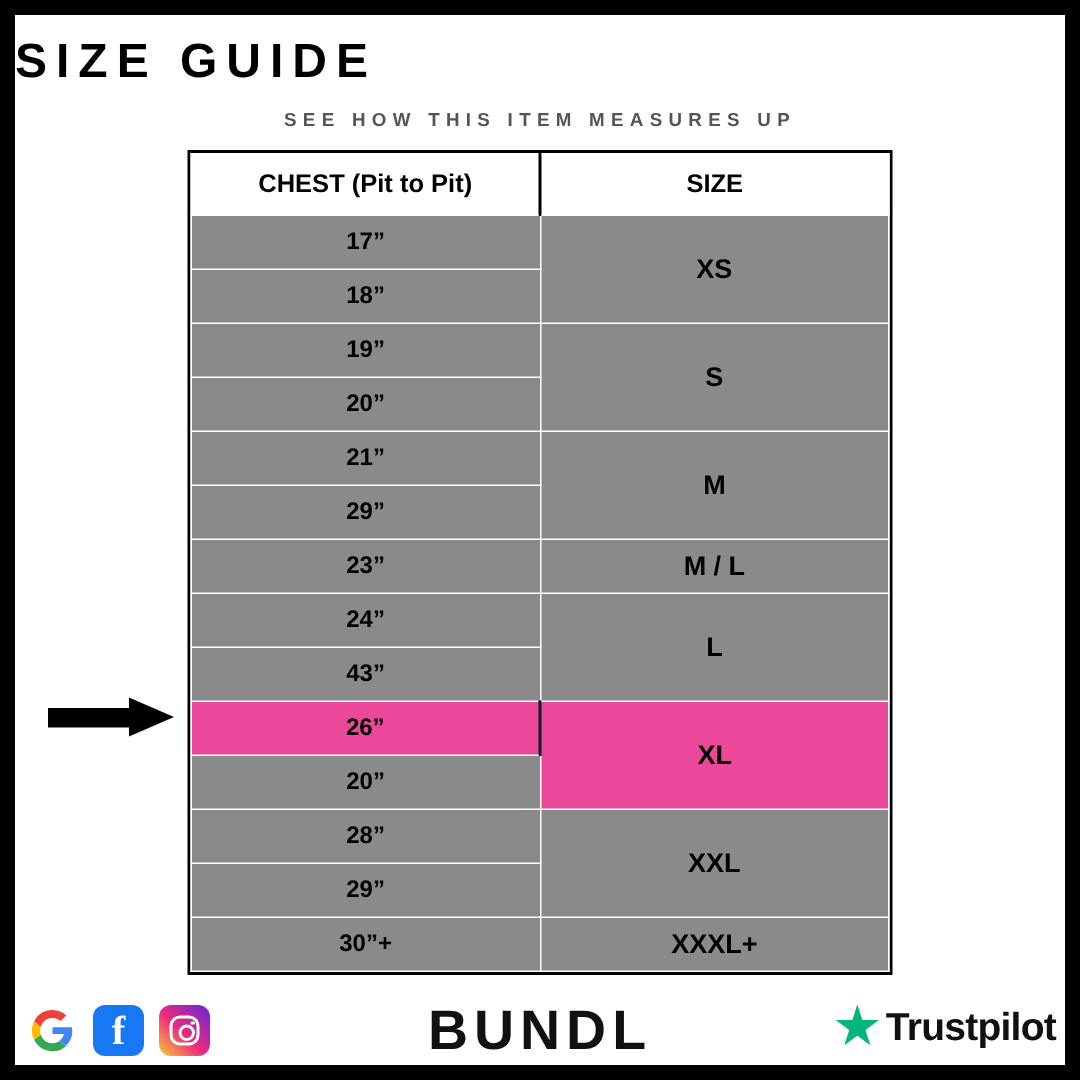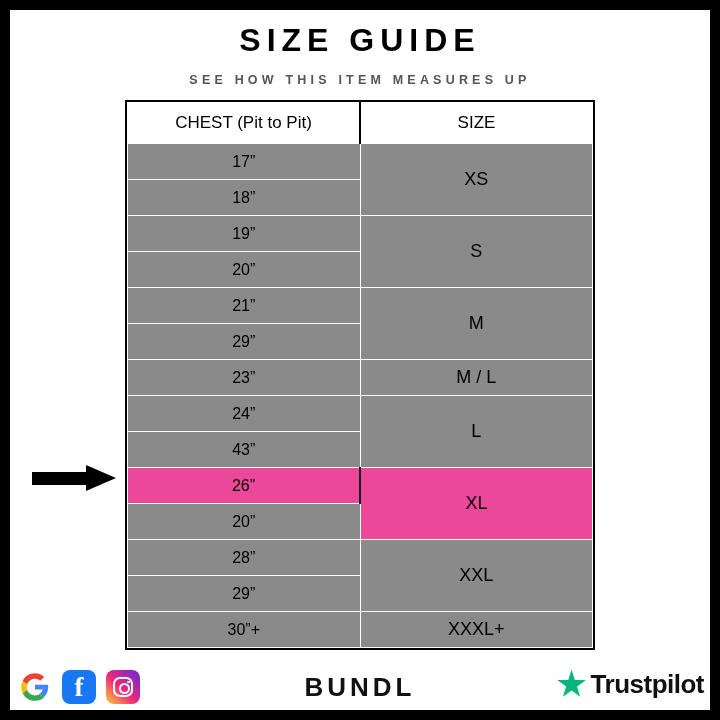--- a/index.html
+++ b/index.html
@@ -24,21 +24,20 @@
   .inner {
     position: relative;
     width: 700px;
     height: 700px;
     box-sizing: border-box;
     padding: 0;
   }
 
   
   .title {
-    text-align: center;
     font-size: 32px;
     font-weight: bold;
     letter-spacing: 6px;
     color: #000000;
     margin-top: 12px;
   }
   .subtitle {
     text-align: center;
     font-size: 12.5px;
     font-weight: bold;
@@ -62,21 +61,21 @@
     width: 100%;
     table-layout: fixed;
   }
   table.size-table td,
   table.size-table th {
     border: 1px solid #ffffff;
     padding: 0;
     text-align: center;
     vertical-align: middle;
     color: #000000;
-    font-weight: normal;
+    font-weight: bold;
   }
   .head-row th {
     background: #ffffff;
     border: none;
     border-bottom: 2px solid #000000;
     height: 40px;
     font-size: 17px;
   }
   .head-row th.col-chest {
     border-right: 2px solid #000000;
@@ -198,21 +197,21 @@
   }
 
   .brand {
     position: absolute;
     left: 0;
     right: 0;
     bottom: 8px;
     text-align: center;
   }
   .brand-name {
-    font-size: 26px;
+    font-size: 37px;
     font-weight: bold;
     letter-spacing: 4px;
     color: #111111;
     line-height: 38px;
   }
   .brand-sub {
     font-size: 11px;
     font-weight: bold;
     letter-spacing: 3.2px;
     color: #222222;

